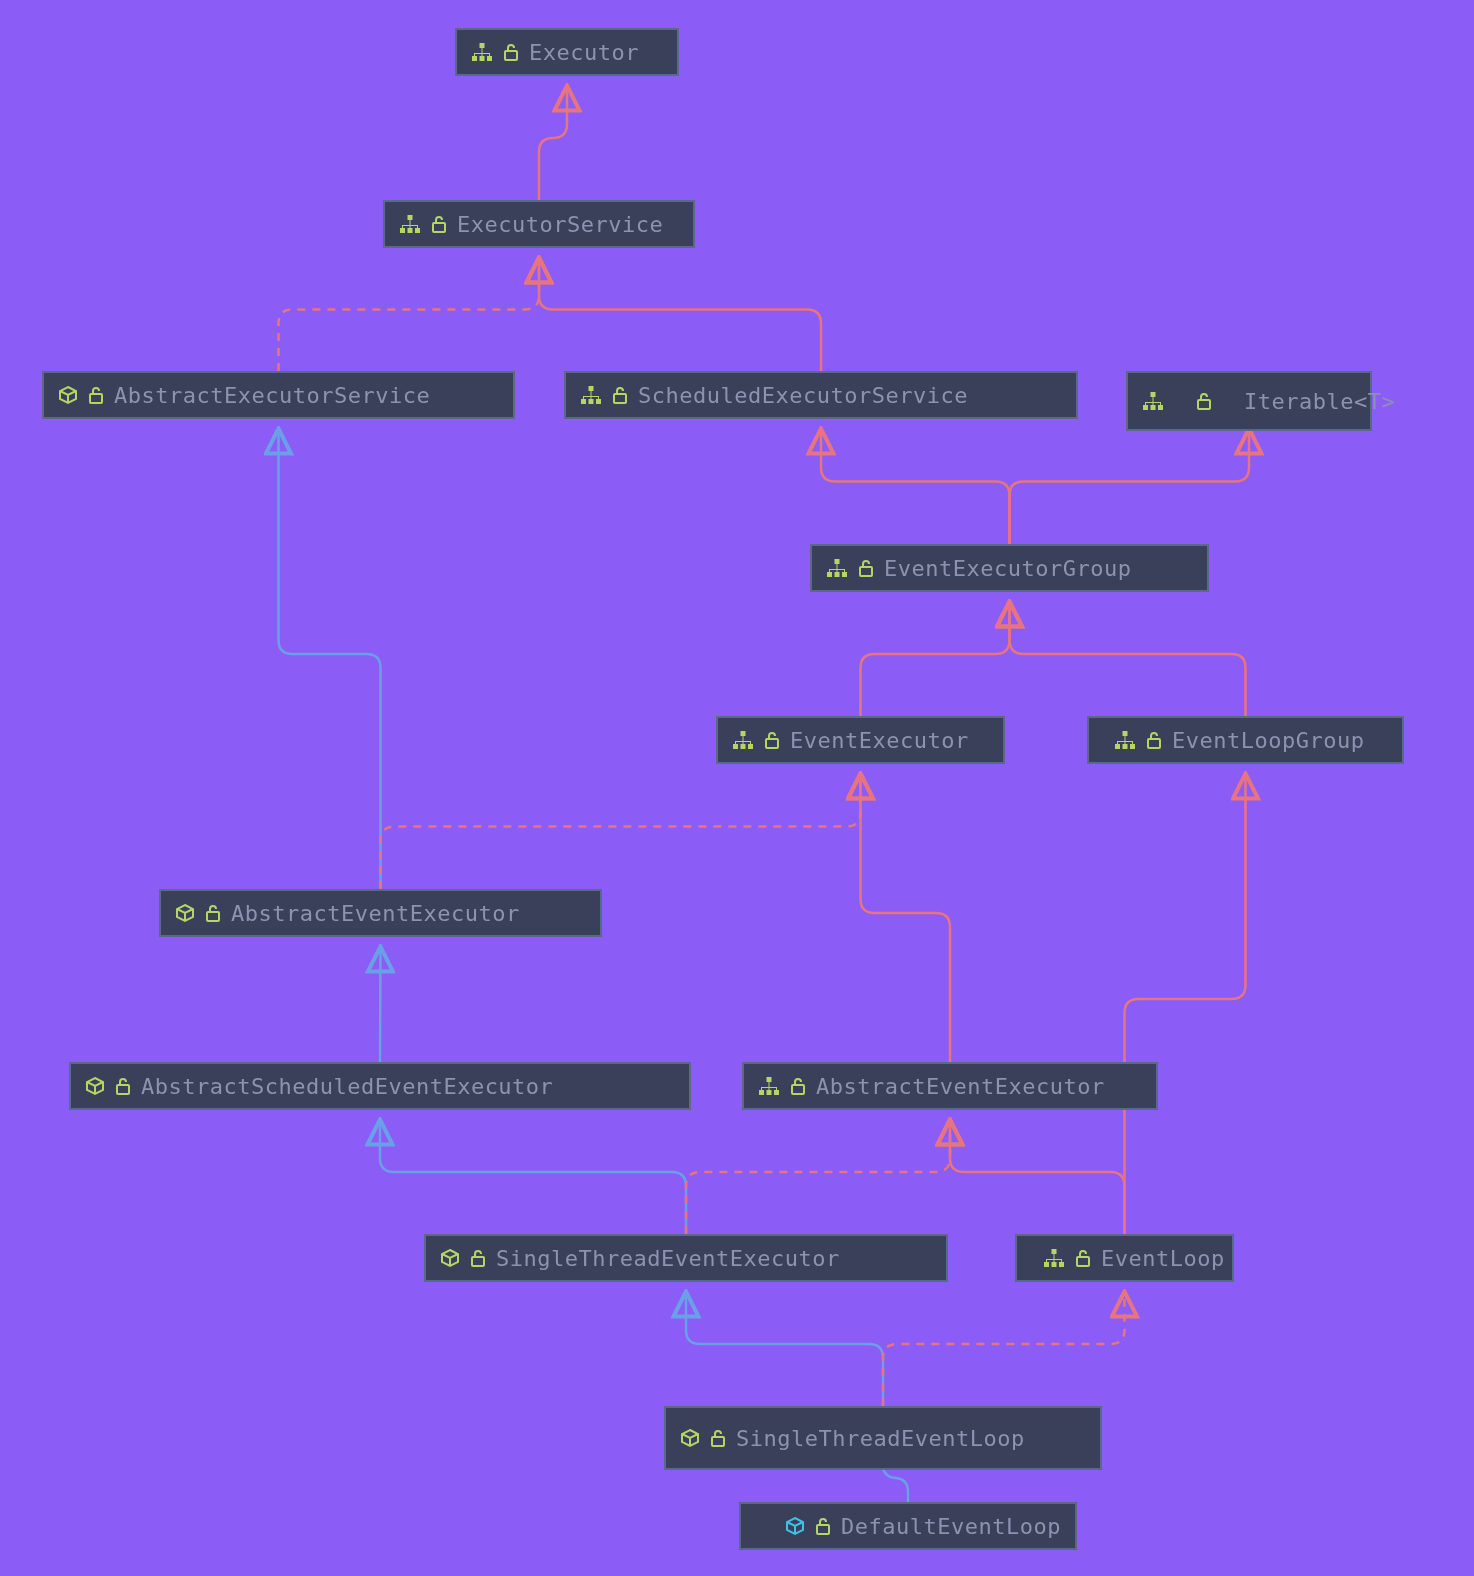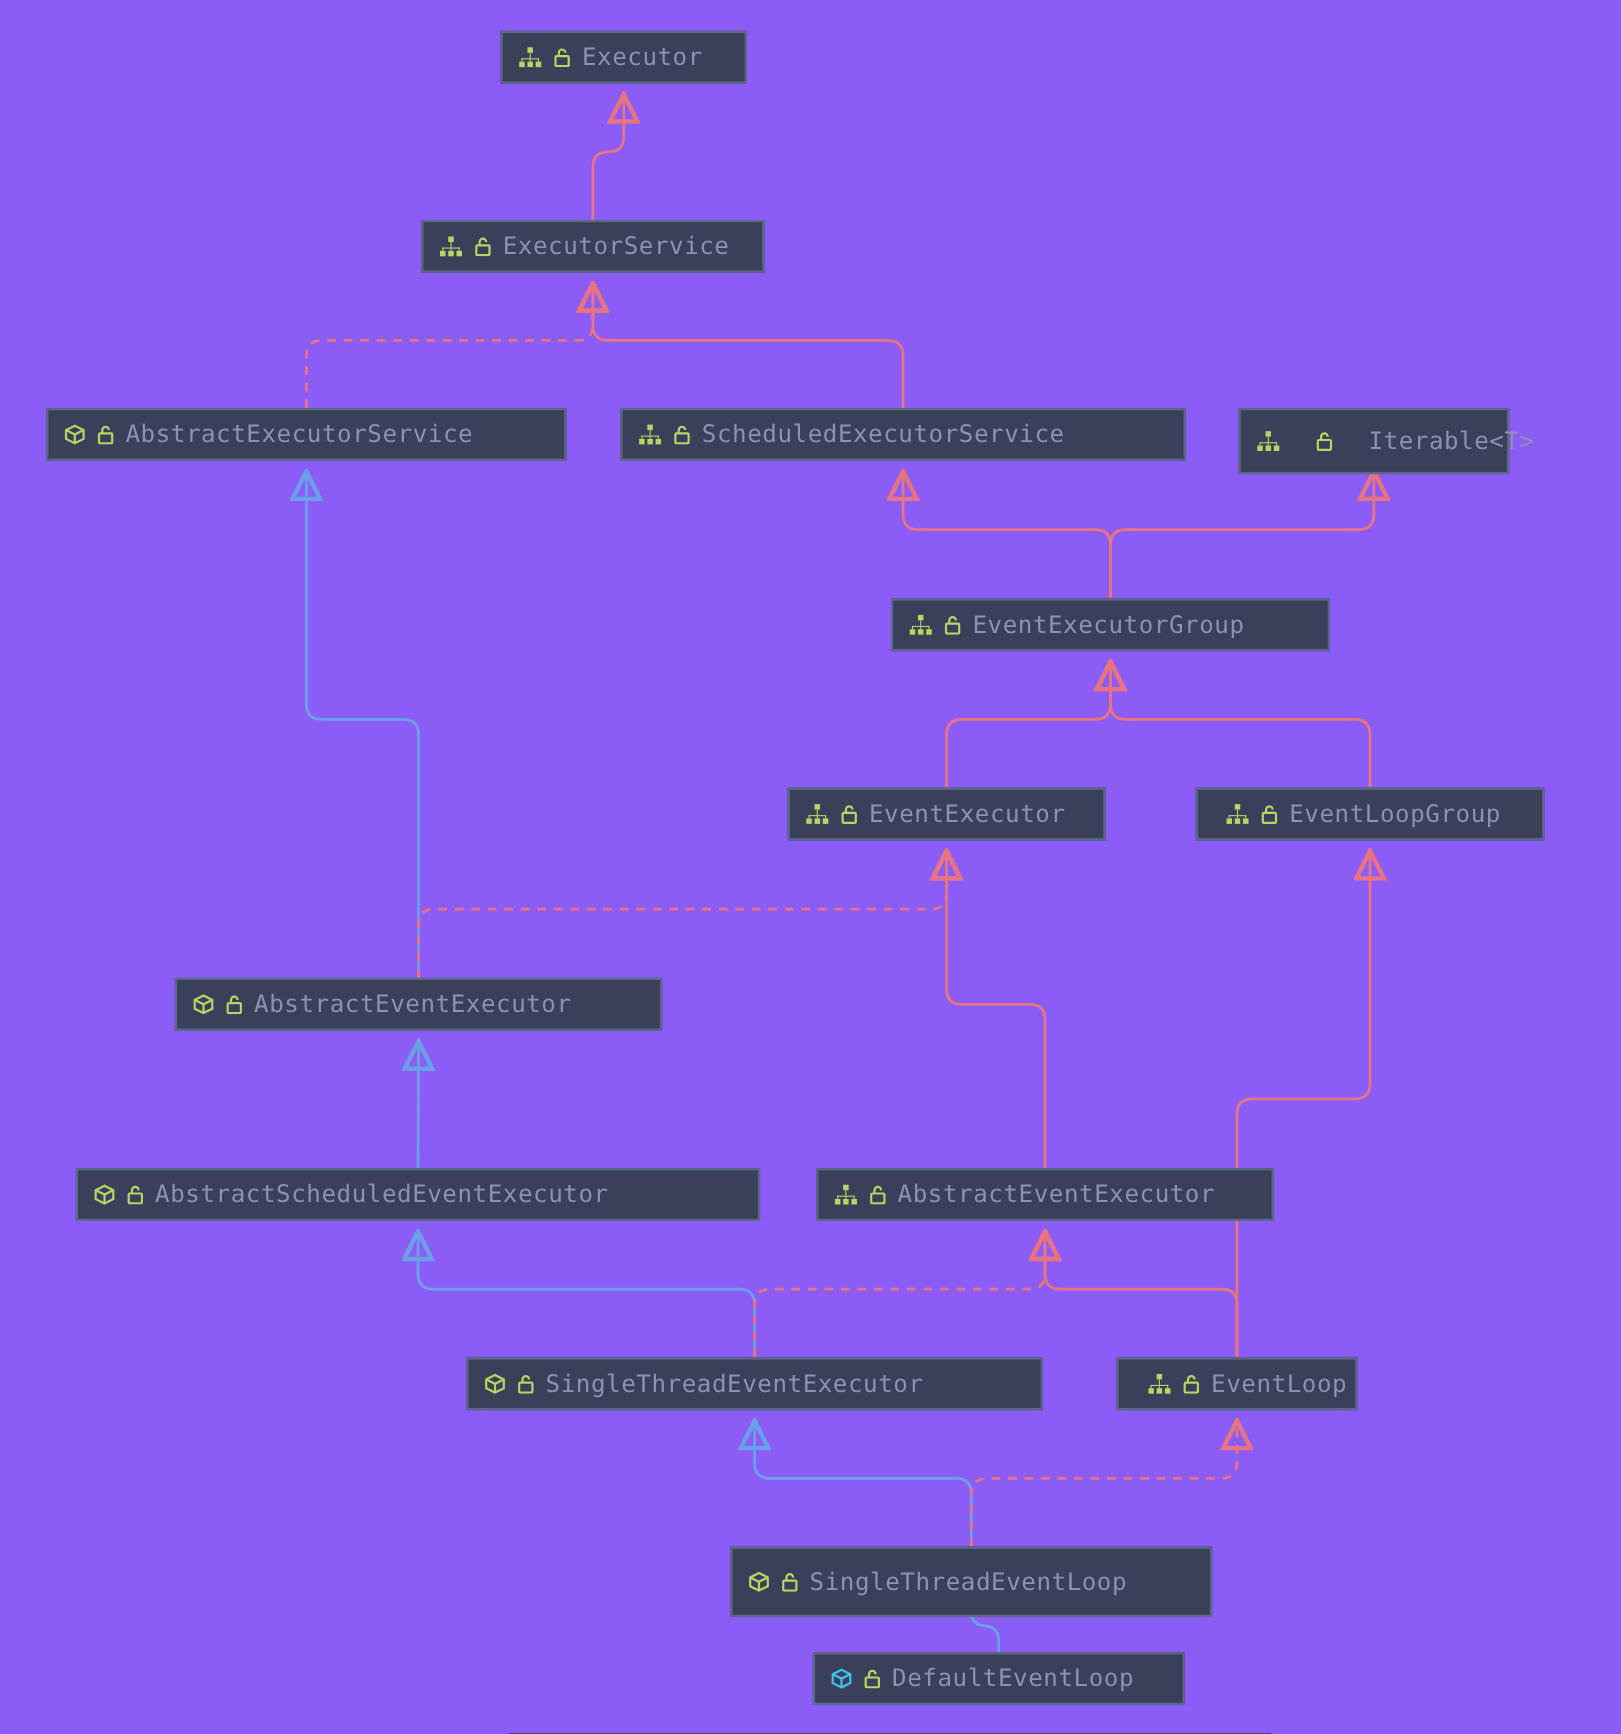--- a/index.html
+++ b/index.html
@@ -395,21 +395,21 @@
     </g>
   </svg>
         <svg class="ico" width="16" height="18" viewBox="0 0 16 18">
     <g fill="none" stroke="#b4d663" stroke-width="2">
       <rect x="2" y="8" width="12" height="9" rx="1"></rect>
       <path d="M5 8 V5 a3 3 0 0 1 6 0"></path>
     </g>
   </svg>
         <span class="label">SingleThreadEventLoop</span>
       </div>
-      <div class="node" style="left: 739px; top: 1502px; width: 338px; height: 48px;">
+      <div class="node" style="left: 739px; top: 1502px; width: 338px; height: 48px; justify-content: flex-end;">
         <svg class="ico" width="20" height="20" viewBox="0 0 20 20">
     <g fill="none" stroke="#3fc2e6" stroke-width="2">
       <path d="M10 2 L18 6 L18 14 L10 18 L2 14 L2 6 Z"></path>
       <path d="M2 6 L10 10 L18 6 M10 10 L10 18"></path>
     </g>
   </svg>
         <svg class="ico" width="16" height="18" viewBox="0 0 16 18">
     <g fill="none" stroke="#b4d663" stroke-width="2">
       <rect x="2" y="8" width="12" height="9" rx="1"></rect>
       <path d="M5 8 V5 a3 3 0 0 1 6 0"></path>

